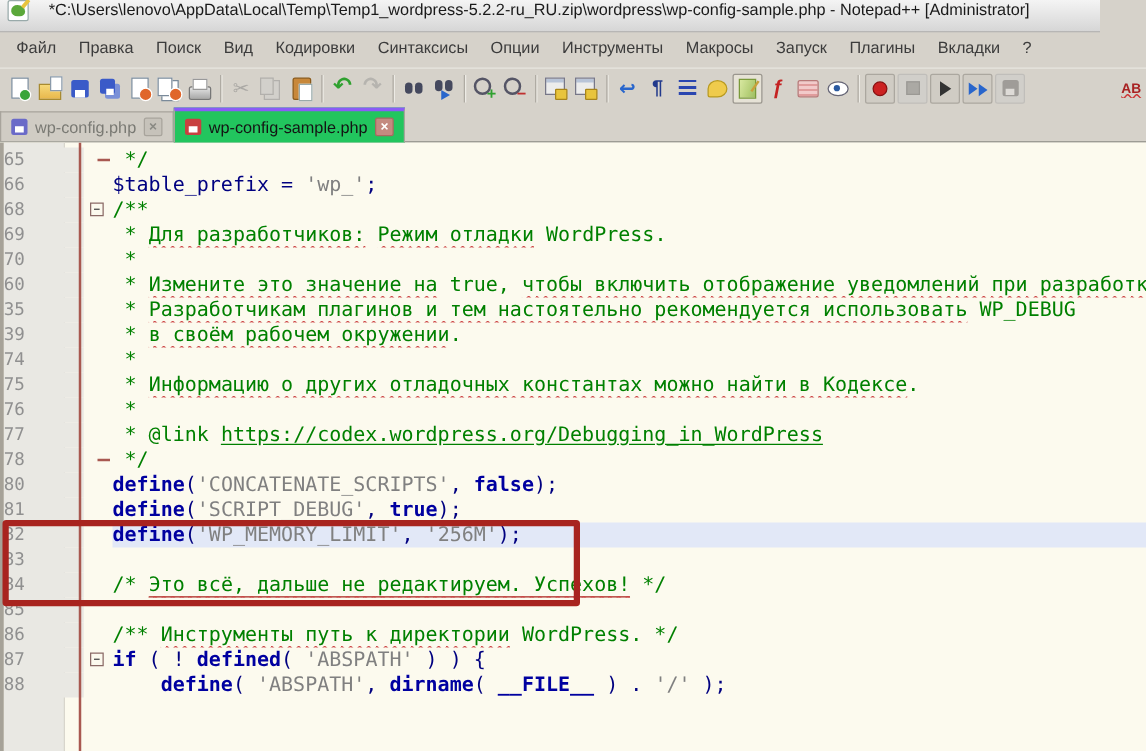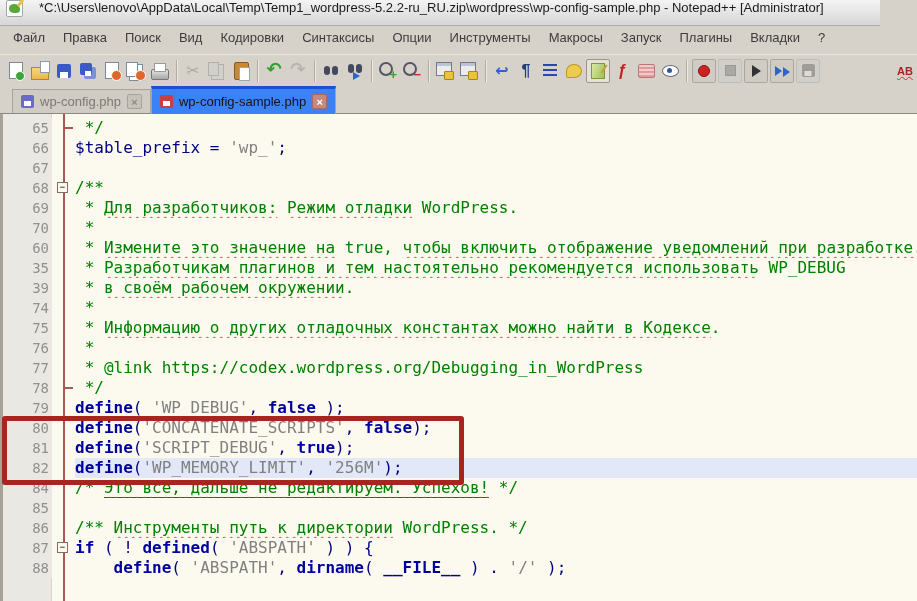--- a/index.html
+++ b/index.html
@@ -75,52 +75,52 @@
   .i-play::before{content:"";width:0;height:0;border:6px solid transparent;border-left:9px solid #333;margin-left:6px}
   .i-ffwd::before{content:"";width:0;height:0;border:5px solid transparent;border-left:7px solid #2966CC;margin-left:-2px}
   .i-ffwd::after{content:"";position:absolute;left:12px;top:7px;width:0;height:0;border:5px solid transparent;border-left:7px solid #2966CC}
   .i-macrosave::before{content:"";width:13px;height:13px;background:#565E66;border-radius:2px}
   .i-macrosave::after{content:"";position:absolute;bottom:6px;left:50%;transform:translateX(-50%);width:7px;height:5px;background:#E8E8E8}
   .i-abc{margin-left:auto}
   .i-abc::before{content:"AB";font-size:11px;font-weight:bold;color:#A82222;text-decoration:underline wavy #C33 1px}
 
   
   .tabbar{position:absolute;left:0;top:86px;width:917px;height:28px;background:var(--chrome);
-    display:flex;align-items:flex-end;padding-left:12px;border-bottom:1px solid #8A8A84}
+    display:flex;align-items:flex-end;padding-left:0;border-bottom:1px solid #8A8A84}
   .tab{display:flex;align-items:center;gap:6px;height:24px;padding:0 8px;font-size:13px;
     background:#D0CCC4;border:1px solid #A8A49C;border-bottom:none;color:#7A7A74;position:relative}
-  .tab.active{height:28px;background:#3b82f6;color:#141414;border-top:3px solid #1d4ed8;margin-bottom:-1px;z-index:2}
+  .tab.active{height:28px;background:#22c55e;color:#141414;border-top:3px solid #8b5cf6;margin-bottom:-1px;z-index:2}
   .tab-floppy{width:13px;height:13px;border-radius:2px;position:relative;flex:none}
   .tab-floppy.blue{background:#6A6AC8}
   .tab-floppy.red{background:#C84040}
   .tab-floppy::before{content:"";position:absolute;left:3px;bottom:2px;width:7px;height:5px;background:#fff}
   .tab-close{width:15px;height:15px;font:bold 11px/14px "Liberation Sans",sans-serif;text-align:center;border-radius:2px;flex:none}
   .tab .tab-close{color:#8A8A84;background:#C6C2BA;border:1px solid #A8A49C}
   .tab.active .tab-close{color:#fff;background:#C48A80;border:1px solid #A86A60}
 
   
   .editor{position:absolute;left:0;top:114px;width:917px;height:487px;background:var(--editor-bg);
     font-family:"DejaVu Sans Mono","Liberation Mono",monospace;font-size:16px;overflow:hidden}
   .frame-left{position:absolute;left:0;top:0;bottom:0;width:3px;background:#A6A298;z-index:3}
   .gutter-bg{position:absolute;left:3px;top:0;bottom:0;width:49px;background:var(--gutter-bg);border-right:1px solid #D8D5CC}
   .foldline{position:absolute;left:63px;top:0;bottom:0;width:2px;background:var(--foldline);z-index:1}
   .rows{position:absolute;left:3px;top:4px;right:0}
   .row{display:flex;height:20px;line-height:20px;white-space:pre}
-  .ln{width:49px;flex:none;text-align:right;padding-right:3px;font-size:14px;color:var(--gutter-fg);background:var(--gutter-bg)}
+  .ln{width:64px;flex:none;text-align:left;padding-right:13px;font-size:14px;color:var(--gutter-fg);background:var(--gutter-bg)}
   .fm{width:23px;flex:none;position:relative}
   .fold-box{position:absolute;left:5px;top:4px;width:11px;height:11px;background:var(--editor-bg);
     border:1px solid #8A6A66;z-index:2;font:bold 9px/9px "Liberation Sans",sans-serif;text-align:center;color:#444}
   .fold-tail{position:absolute;left:11px;top:9px;width:10px;height:2px;background:var(--foldline);z-index:2}
   .code{flex:1;color:var(--plain);overflow:hidden}
   .row.hl .code{background:var(--caretline)}
   .k{color:var(--kw);font-weight:bold}
   .s{color:var(--str)}
   .c{color:var(--cmt)}
   .cs{color:var(--cmt);text-decoration:underline wavy #CC4444 1px;text-underline-offset:3px}
-  .lk{color:var(--cmt);text-underline-offset:2px}
+  .lk{color:var(--cmt);text-decoration:underline;text-underline-offset:2px}
   .an{color:var(--cmt);text-decoration:underline wavy #CC4444 1px;text-underline-offset:3px;
       border-bottom:4px solid var(--annred)}
   .redbox{position:absolute;left:2px;width:462px;border:5px solid var(--annred);border-radius:3px;z-index:6;pointer-events:none}
 </style>
 </head>
 <body>
 
 <div class="titlebar">
   <span class="npp-icon"></span>
   <span class="title-text">*C:\Users\lenovo\AppData\Local\Temp\Temp1_wordpress-5.2.2-ru_RU.zip\wordpress\wp-config-sample.php - Notepad++ [Administrator]</span>
@@ -196,36 +196,35 @@
       <span class="tab-close">×</span>
     </div>
   </div>
 
 <div class="editor">
   <div class="gutter-bg"></div>
   <div class="foldline"></div>
   <div class="rows">
       <div class="row"><div class="ln">65</div><div class="fm"><span class="fold-tail"></span></div><div class="code"><span class="c"> */</span></div></div>
       <div class="row"><div class="ln">66</div><div class="fm"></div><div class="code"><span class="p">$table_prefix = </span><span class="s">'wp_'</span><span class="p">;</span></div></div>
-      <div class="row"><div class="ln">67</div><div class="fm"></div><div class="code"></div></div>
       <div class="row"><div class="ln">68</div><div class="fm"><span class="fold-box">−</span></div><div class="code"><span class="c">/**</span></div></div>
       <div class="row"><div class="ln">69</div><div class="fm"></div><div class="code"><span class="c"> * </span><span class="cs">Для разработчиков:</span><span class="c"> </span><span class="cs">Режим отладки</span><span class="c"> WordPress.</span></div></div>
       <div class="row"><div class="ln">70</div><div class="fm"></div><div class="code"><span class="c"> *</span></div></div>
       <div class="row"><div class="ln">60</div><div class="fm"></div><div class="code"><span class="c"> * </span><span class="cs">Измените это значение на</span><span class="c"> true, </span><span class="cs">чтобы включить отображение уведомлений при разработке.</span></div></div>
       <div class="row"><div class="ln">35</div><div class="fm"></div><div class="code"><span class="c"> * </span><span class="cs">Разработчикам плагинов и тем настоятельно рекомендуется использовать</span><span class="c"> WP_DEBUG</span></div></div>
       <div class="row"><div class="ln">39</div><div class="fm"></div><div class="code"><span class="c"> * </span><span class="cs">в своём рабочем окружении</span><span class="c">.</span></div></div>
       <div class="row"><div class="ln">74</div><div class="fm"></div><div class="code"><span class="c"> *</span></div></div>
       <div class="row"><div class="ln">75</div><div class="fm"></div><div class="code"><span class="c"> * </span><span class="cs">Информацию о других отладочных константах можно найти в Кодексе</span><span class="c">.</span></div></div>
       <div class="row"><div class="ln">76</div><div class="fm"></div><div class="code"><span class="c"> *</span></div></div>
       <div class="row"><div class="ln">77</div><div class="fm"></div><div class="code"><span class="c"> * @link </span><span class="lk">https://codex.wordpress.org/Debugging_in_WordPress</span></div></div>
       <div class="row"><div class="ln">78</div><div class="fm"><span class="fold-tail"></span></div><div class="code"><span class="c"> */</span></div></div>
-      <div class="row"><div class="ln">79</div><div class="fm"></div><div class="code"><span class="k">define</span><span class="p">( </span><span class="s">'WP_DEBUG'</span><span class="p">, </span><span class="k">false</span><span class="p"> );</span></div></div>
       <div class="row"><div class="ln">80</div><div class="fm"></div><div class="code"><span class="k">define</span><span class="p">(</span><span class="s">'CONCATENATE_SCRIPTS'</span><span class="p">, </span><span class="k">false</span><span class="p">);</span></div></div>
       <div class="row"><div class="ln">81</div><div class="fm"></div><div class="code"><span class="k">define</span><span class="p">(</span><span class="s">'SCRIPT_DEBUG'</span><span class="p">, </span><span class="k">true</span><span class="p">);</span></div></div>
       <div class="row hl"><div class="ln">82</div><div class="fm"></div><div class="code"><span class="k">define</span><span class="p">(</span><span class="s">'WP_MEMORY_LIMIT'</span><span class="p">, </span><span class="s">'256M'</span><span class="p">);</span></div></div>
+      <div class="row"><div class="ln">83</div><div class="fm"></div><div class="code"></div></div>
       <div class="row"><div class="ln">84</div><div class="fm"></div><div class="code"><span class="c">/* </span><span class="an">Это всё, дальше не редактируем. Успехов!</span><span class="c"> */</span></div></div>
       <div class="row"><div class="ln">85</div><div class="fm"></div><div class="code"></div></div>
       <div class="row"><div class="ln">86</div><div class="fm"></div><div class="code"><span class="c">/** </span><span class="cs">Инструменты путь к директории</span><span class="c"> WordPress. */</span></div></div>
       <div class="row"><div class="ln">87</div><div class="fm"><span class="fold-box">−</span></div><div class="code"><span class="k">if</span><span class="p"> ( ! </span><span class="k">defined</span><span class="p">( </span><span class="s">'ABSPATH'</span><span class="p"> ) ) {</span></div></div>
       <div class="row"><div class="ln">88</div><div class="fm"></div><div class="code"><span class="p">    </span><span class="k">define</span><span class="p">( </span><span class="s">'ABSPATH'</span><span class="p">, </span><span class="k">dirname</span><span class="p">( </span><span class="k">__FILE__</span><span class="p"> ) . </span><span class="s">'/'</span><span class="p"> );</span></div></div>
     </div>
   <div class="redbox" style="top: 302px; height: 69px;"></div>
   <div class="frame-left"></div>
 </div>
 

